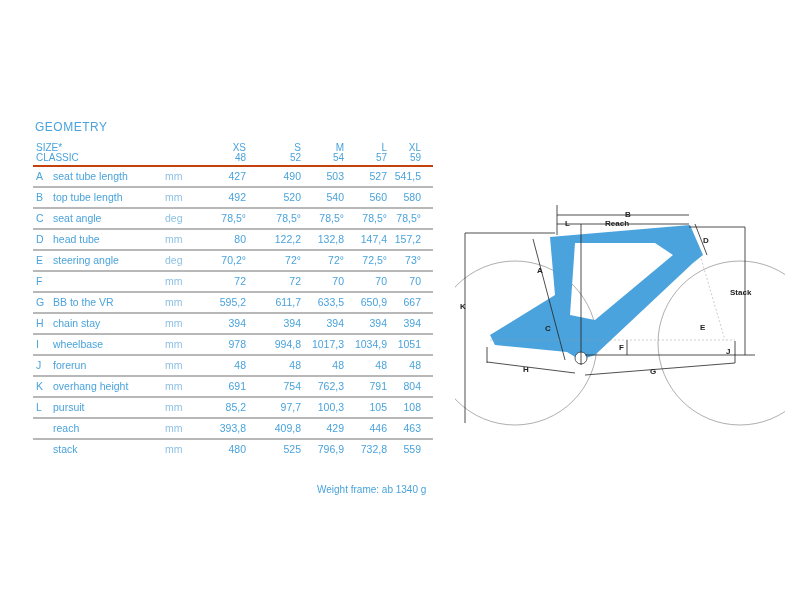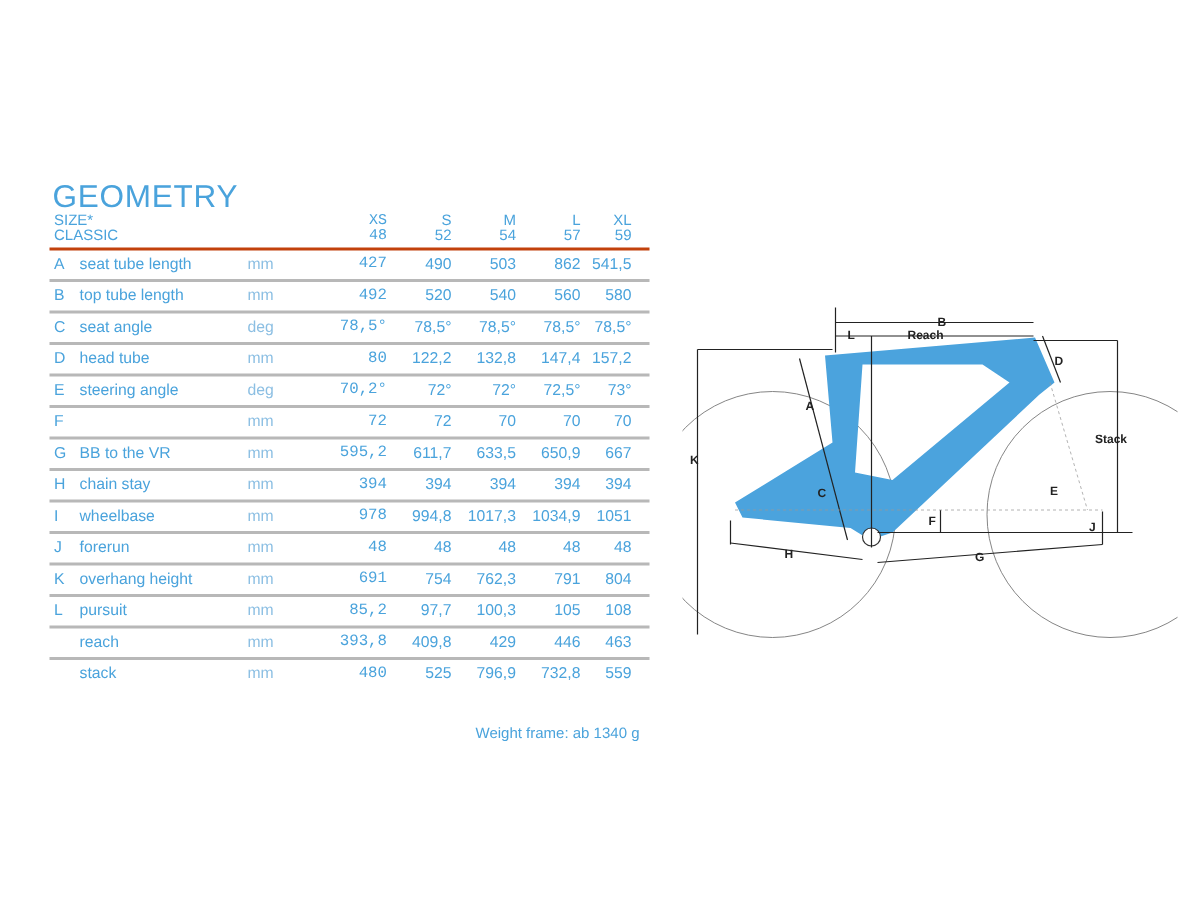--- a/index.html
+++ b/index.html
@@ -1,29 +1,29 @@
 <!DOCTYPE html>
 <html><head>
 <meta charset="utf-8">
 <style>
   html, body { margin: 0; padding: 0; background: #ffffff; }
   body { width: 800px; height: 600px; position: relative; overflow: hidden;
          font-family: "Liberation Sans", "DejaVu Sans", sans-serif; color: #4aa3dc; }
-  .title { position: absolute; left: 35px; top: 120px; font-size: 21px; letter-spacing: 0.5px; color: #4aa3dc; }
+  .title { position: absolute; left: 35px; top: 120px; font-size: 12px; letter-spacing: 0.5px; color: #4aa3dc; }
   .table { position: absolute; left: 33px; top: 143px; width: 400px; }
   .hdr { position: relative; height: 22px; font-size: 10px; line-height: 10px; border-bottom: 2px solid #c2410c; }
   .hdr .lbl { position: absolute; left: 3px; top: 0; }
   .hdr .sz { position: absolute; top: 0; text-align: right; width: 40px; }
   .row { position: relative; height: 19px; border-bottom: 2px solid #b8b8b8; font-size: 10.5px; line-height: 19px; }
   .row.last { border-bottom: none; }
   .row .letter { position: absolute; left: 3px; }
   .row .name { position: absolute; left: 20px; }
   .row .unit { position: absolute; left: 132px; color: #8cbfe3; }
   .row .val { position: absolute; width: 40px; text-align: right; }
-  .c0 { left: 185px; font-family: Liberation Mono, monospace; } .c1 { left: 228px; } .c2 { left: 271px; } .c3 { left: 314px; } .c4 { left: 348px; }
+  .c0 { left: 173px; } .c1 { left: 228px; } .c2 { left: 271px; } .c3 { left: 314px; } .c4 { left: 348px; }
   .weight { position: absolute; left: 317px; top: 473px; font-size: 10px; margin-top: 11px; }
   .diagram { position: absolute; left: 455px; top: 195px; width: 330px; height: 240px; }
 </style>
 </head>
 <body>
 
 <div class="title">GEOMETRY</div>
 
 <div class="table">
   <div class="hdr">
@@ -53,21 +53,21 @@
       </div>
   </div>
   <div id="rows">
       <div class="row">
         <span class="letter">A</span>
         <span class="name">seat tube length</span>
         <span class="unit">mm</span>
         <span class="val c0">427</span>
         <span class="val c1">490</span>
         <span class="val c2">503</span>
-        <span class="val c3">862</span>
+        <span class="val c3">527</span>
         <span class="val c4">541,5</span>
       </div>
       <div class="row">
         <span class="letter">B</span>
         <span class="name">top tube length</span>
         <span class="unit">mm</span>
         <span class="val c0">492</span>
         <span class="val c1">520</span>
         <span class="val c2">540</span>
         <span class="val c3">560</span>

